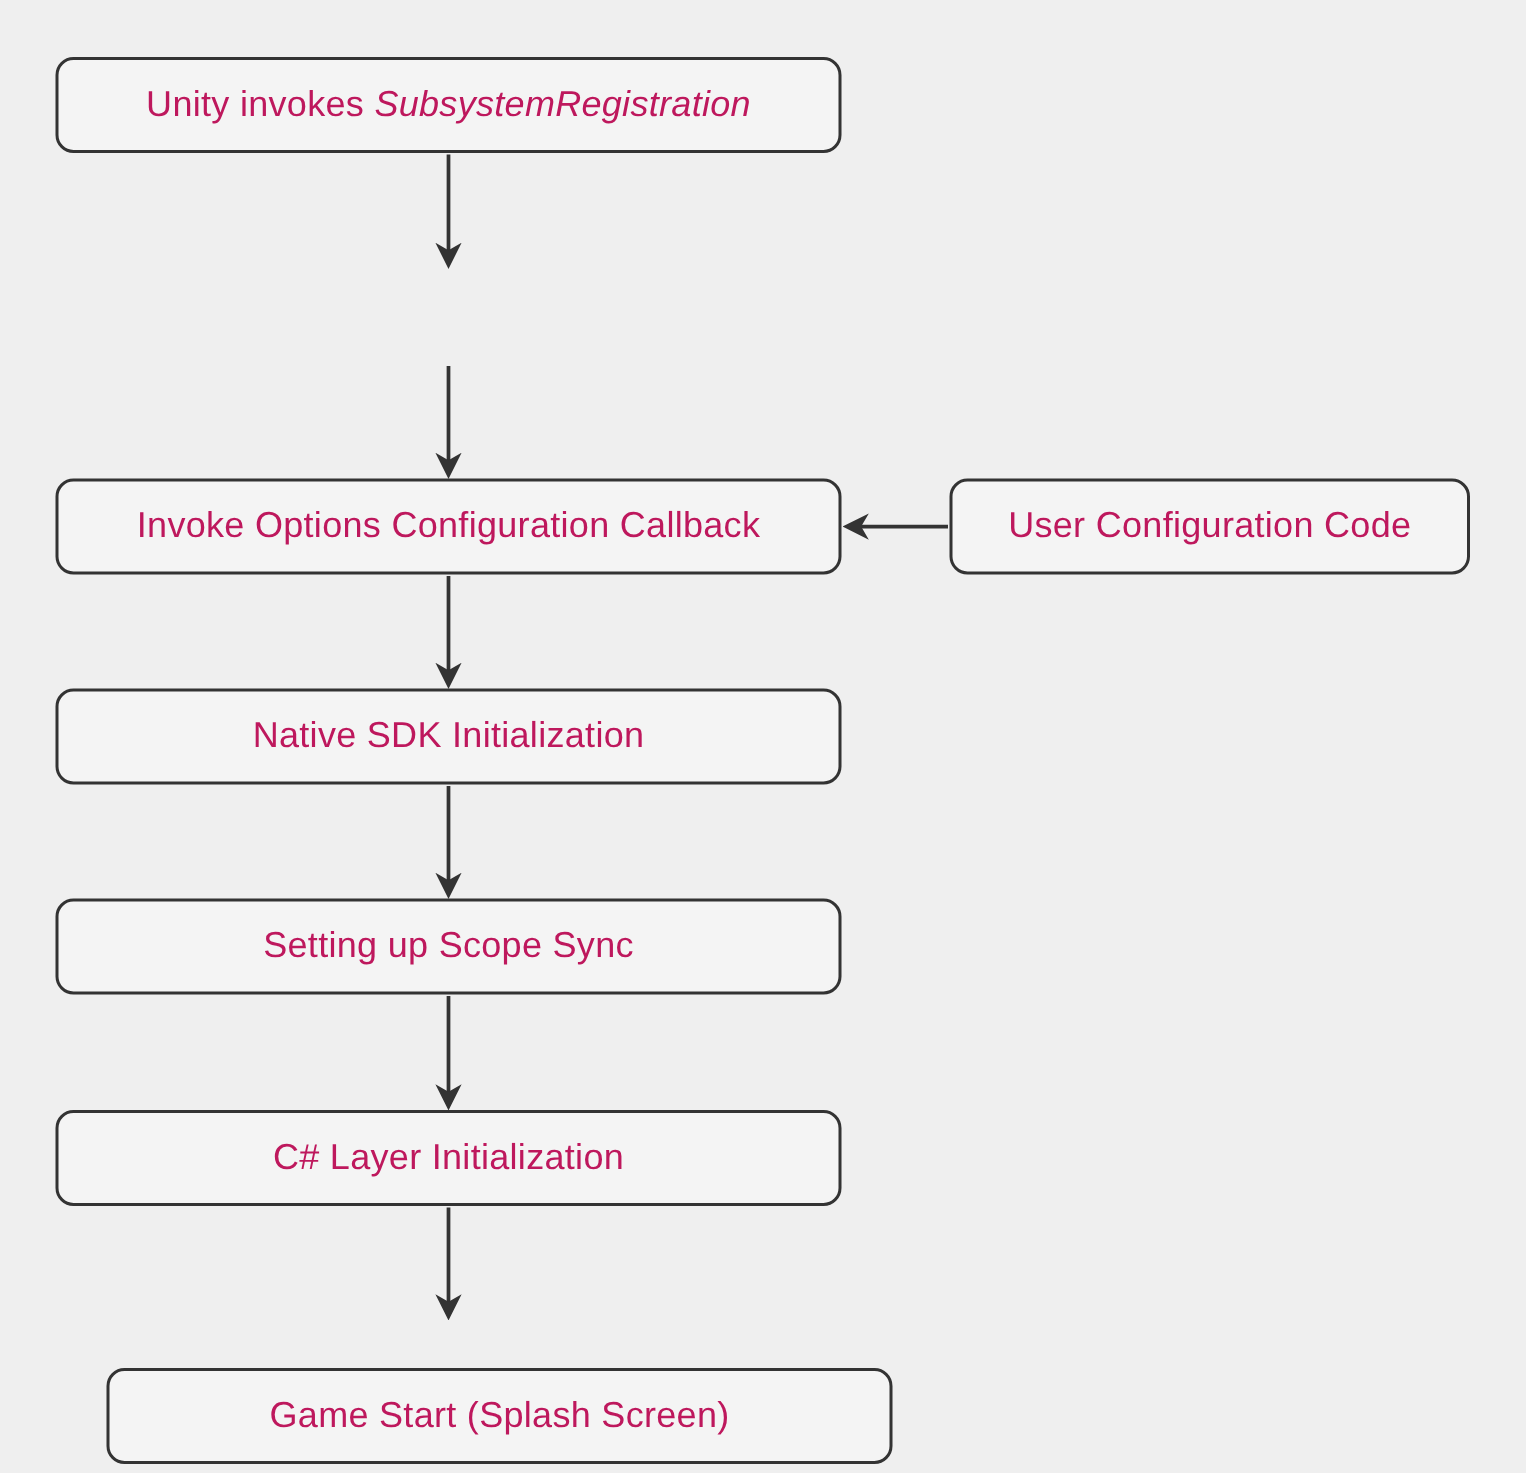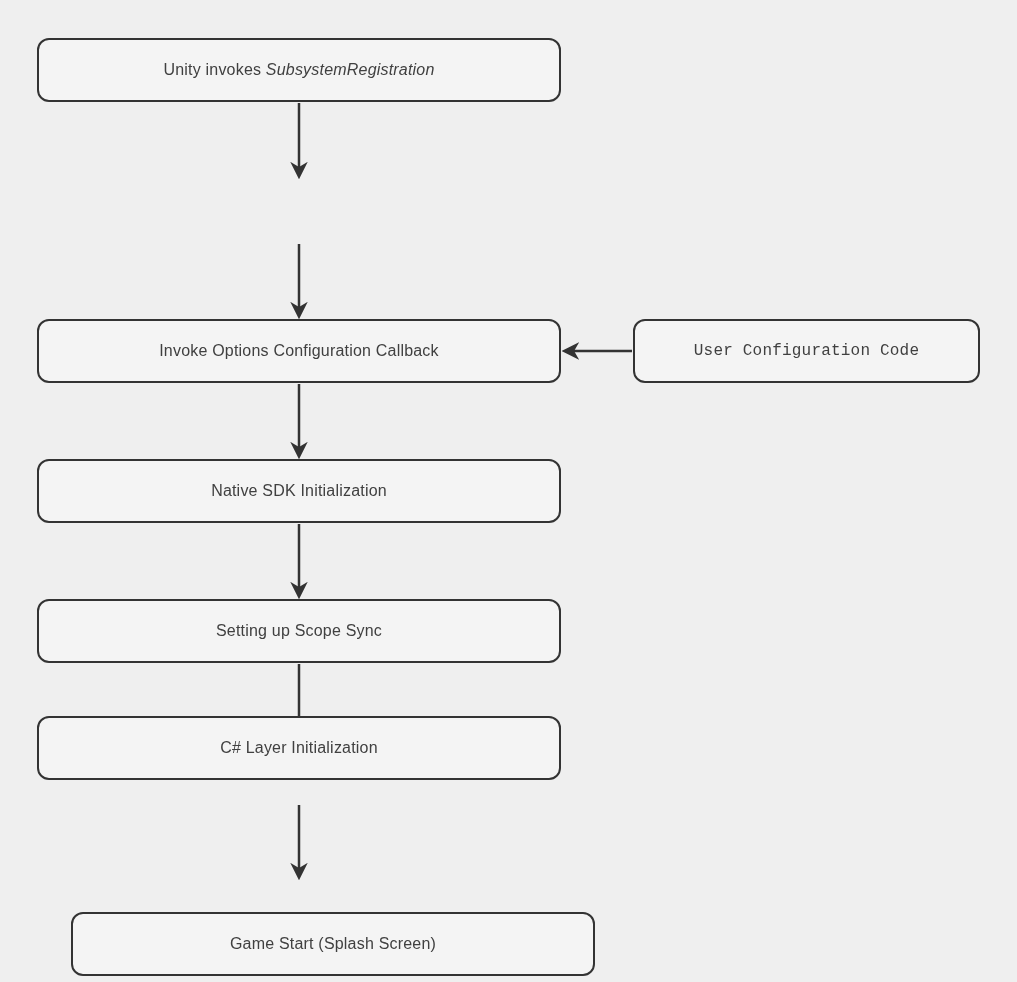--- a/index.html
+++ b/index.html
@@ -20,42 +20,41 @@
   .node {
     position: absolute;
     box-sizing: border-box;
     background: #f4f4f4;
     border: 2.5px solid #333333;
     border-radius: 12px;
     display: flex;
     align-items: center;
     justify-content: center;
     text-align: center;
-    font-size: 16px;
-    color: #404040;
+    font-size: 24px;
+    color: #be185d;
     letter-spacing: 0.2px;
   }
   .main-node {
     left: 37px;
     width: 524px;
     height: 64px;
   }
   .row0 { top: 38px; }
   .row1 { top: 179px; }
   .row2 { top: 319px; align-items: center; }
   .row3 { top: 459px; }
   .row4 { top: 599px; }
-  .row5 { top: 716px; }
+  .row5 { top: 740px; }
   .row6 { top: 912px; margin-left: 34px; }
   .side-node {
     left: 633px;
     top: 319px;
     width: 347px;
     height: 64px;
-    font-family: Liberation Mono, monospace;
   }
   .italic { font-style: italic; }
   .edges {
     position: absolute;
     left: 0;
     top: 0;
     width: 1017px;
     height: 982px;
     pointer-events: none;
   }

